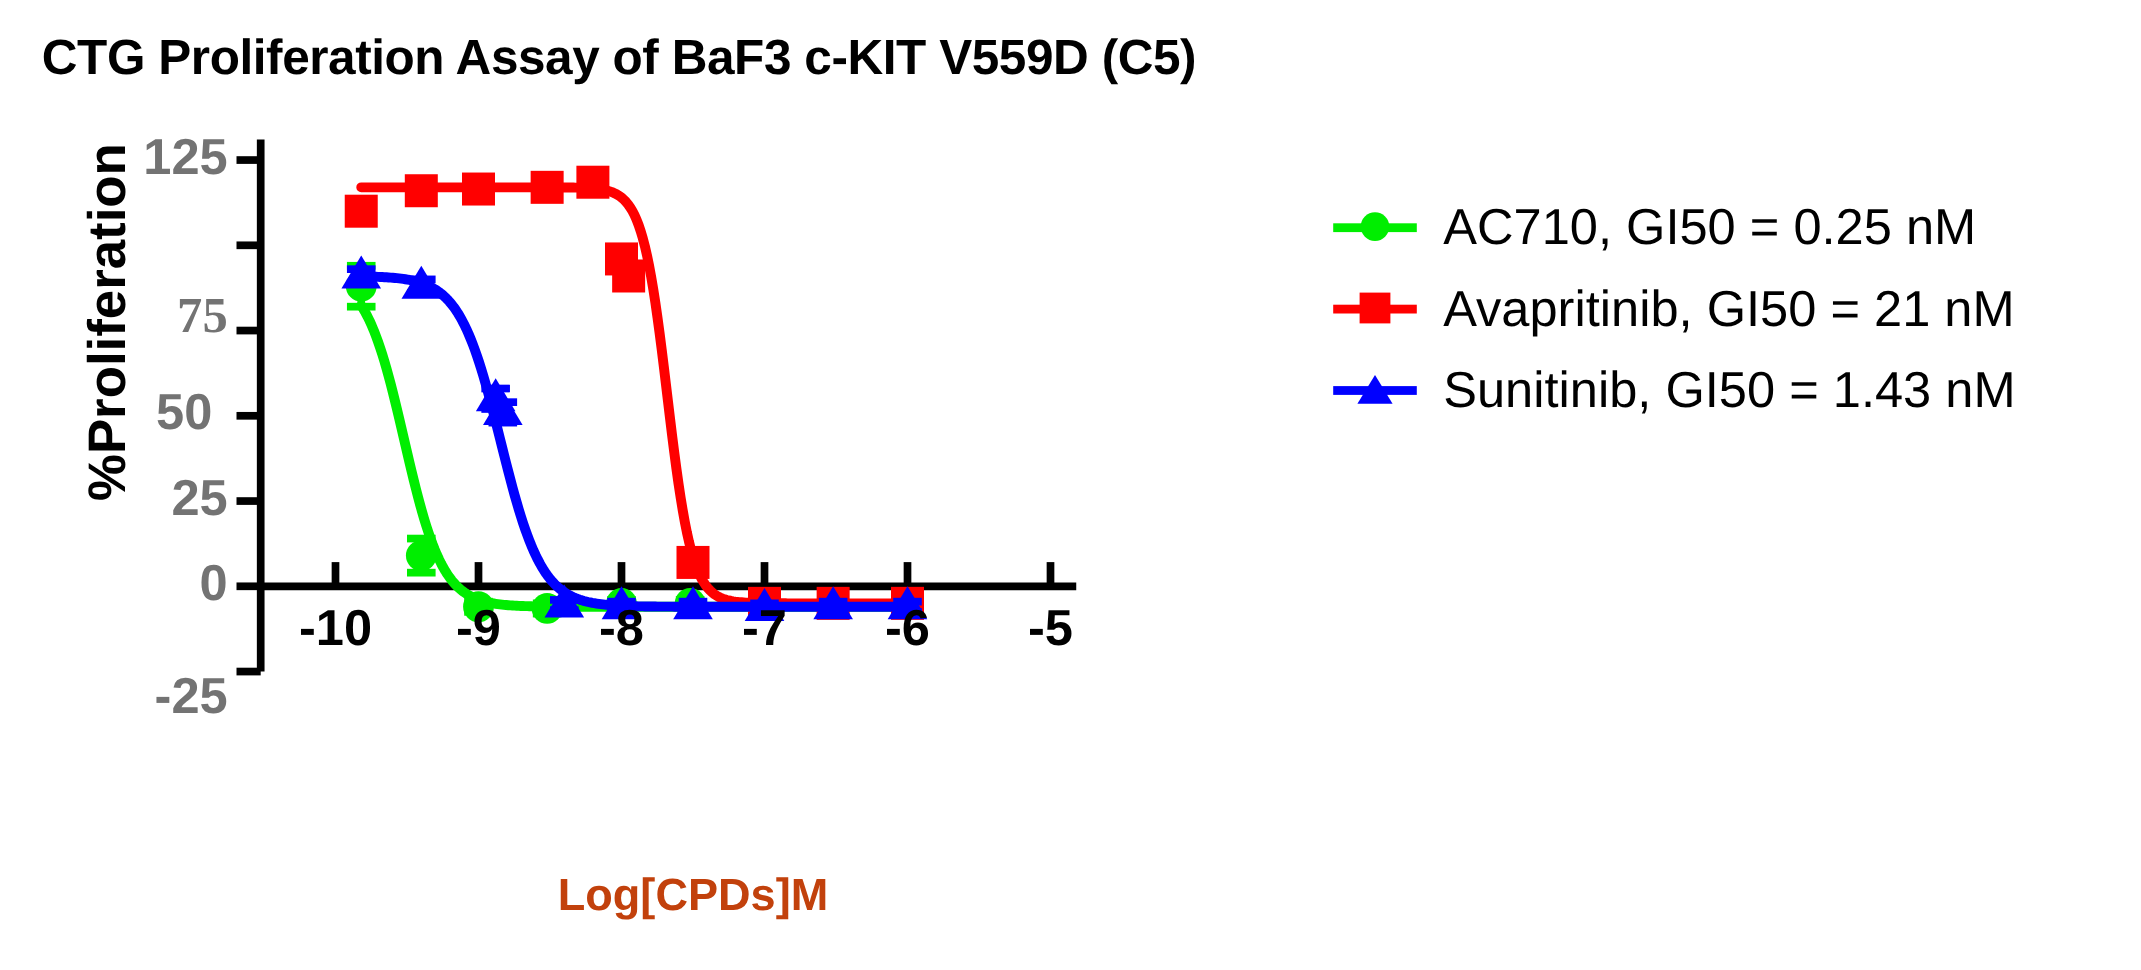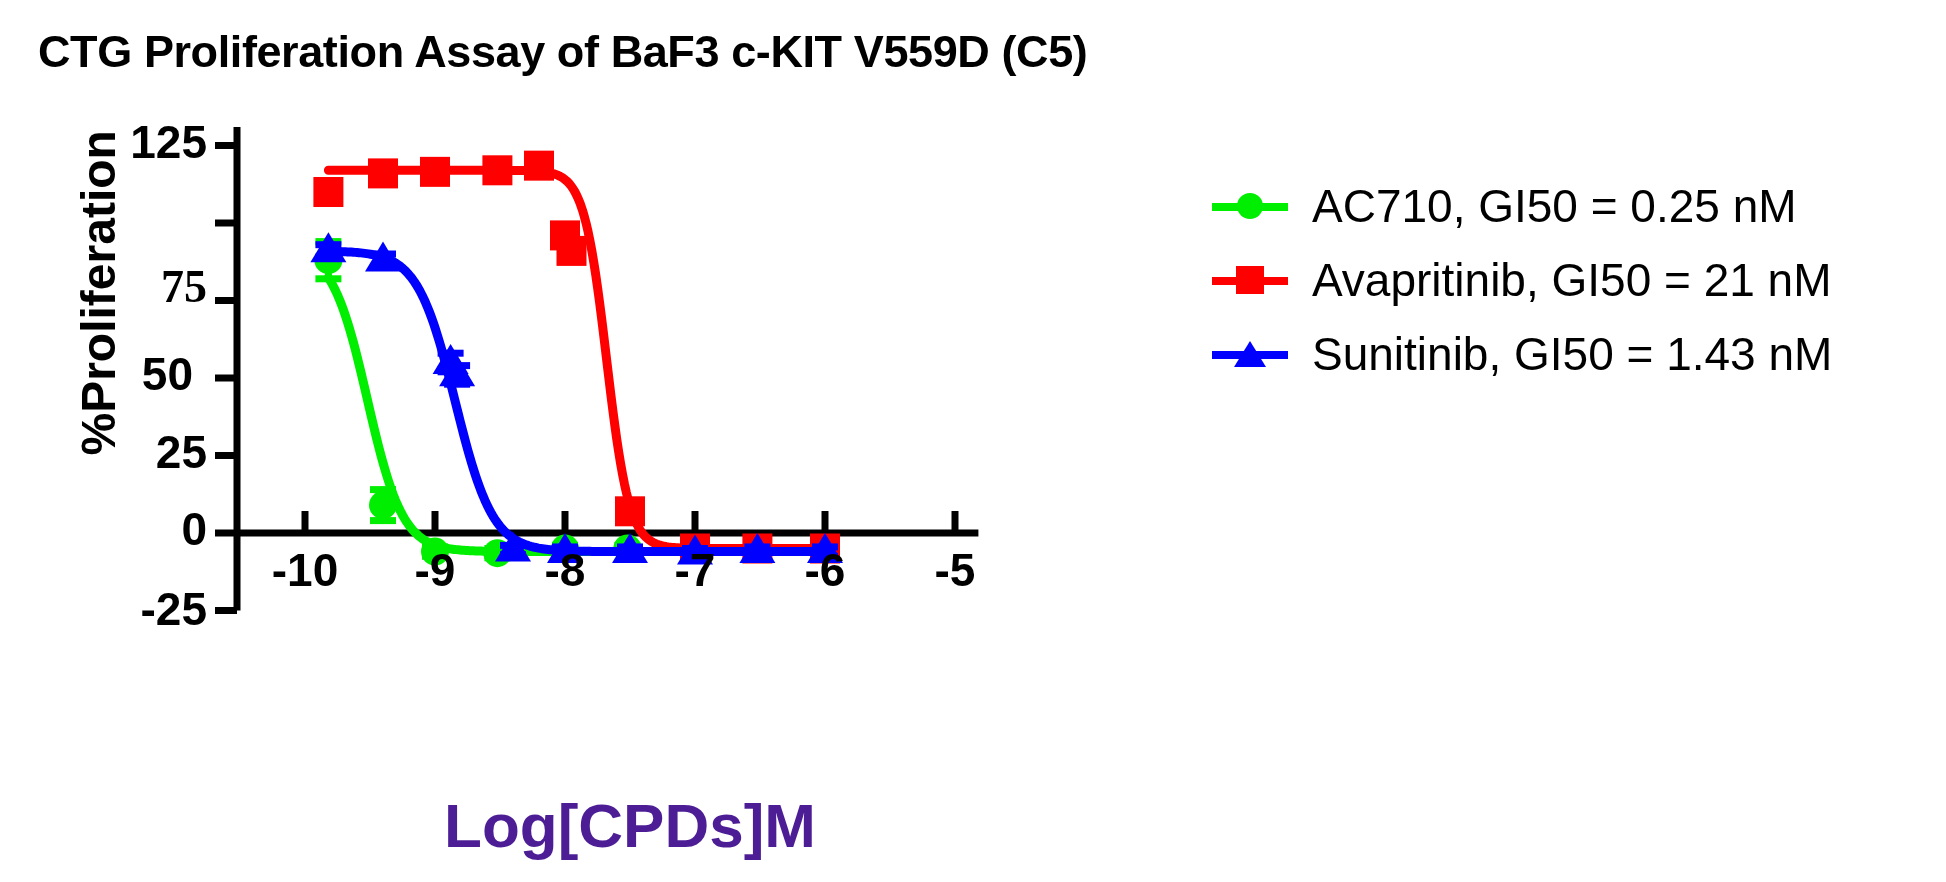--- a/index.html
+++ b/index.html
@@ -49,31 +49,31 @@
     font-weight: bold;
     color: #000;
     white-space: nowrap;
   }
   #xlabel {
     position: absolute;
     left: 330px;
     top: 790px;
     width: 600px;
     text-align: center;
-    font-size: 62px;
-    font-weight: bold;
-    color: #4c1d95;
+    font-size: 41px;
+    font-weight: bold;
+    color: #c2410c;
     white-space: nowrap;
   }
   .ytick-label {
     position: absolute;
     text-align: right;
     font-size: 46px;
     font-weight: bold;
-    color: #000000;
+    color: #737373;
     white-space: nowrap;
     width: 130px;
   }
   .xtick-label {
     position: absolute;
     text-align: center;
     font-size: 46px;
     font-weight: bold;
     color: #000000;
     white-space: nowrap;
@@ -314,21 +314,21 @@
     </div>
     <div class="legend-row">
       <span class="legend-key">
         <span class="bar" style="background:#0000FF"></span>
         <span class="mk mk-triangle" style="border-bottom:26px solid #0000FF"></span>
       </span>
       <span class="legend-text">Sunitinib, GI50 = 1.43 nM</span>
     </div>
   </div>
 
-<div class="ytick-label" style="left: 77px; top: 582px;">-25</div>
+<div class="ytick-label" style="left: 77px; top: 605px;">-25</div>
     <div class="ytick-label" style="left: 77px; top: 502px;">0</div>
     <div class="ytick-label" style="left: 77px; top: 424.5px;">25</div>
     <div class="ytick-label" style="left: 63px; top: 347px;">50</div>
     <div class="ytick-label" style="left: 77px; top: 260px; font-family: Liberation Serif, serif;">75</div>
     <div class="ytick-label" style="left: 77px; top: 114.5px;">125</div>
     <div class="xtick-label" style="left: 245px; top: 543px;">-10</div>
     <div class="xtick-label" style="left: 375px; top: 543px;">-9</div>
     <div class="xtick-label" style="left: 505px; top: 543px;">-8</div>
     <div class="xtick-label" style="left: 635px; top: 543px;">-7</div>
     <div class="xtick-label" style="left: 765px; top: 543px;">-6</div>

